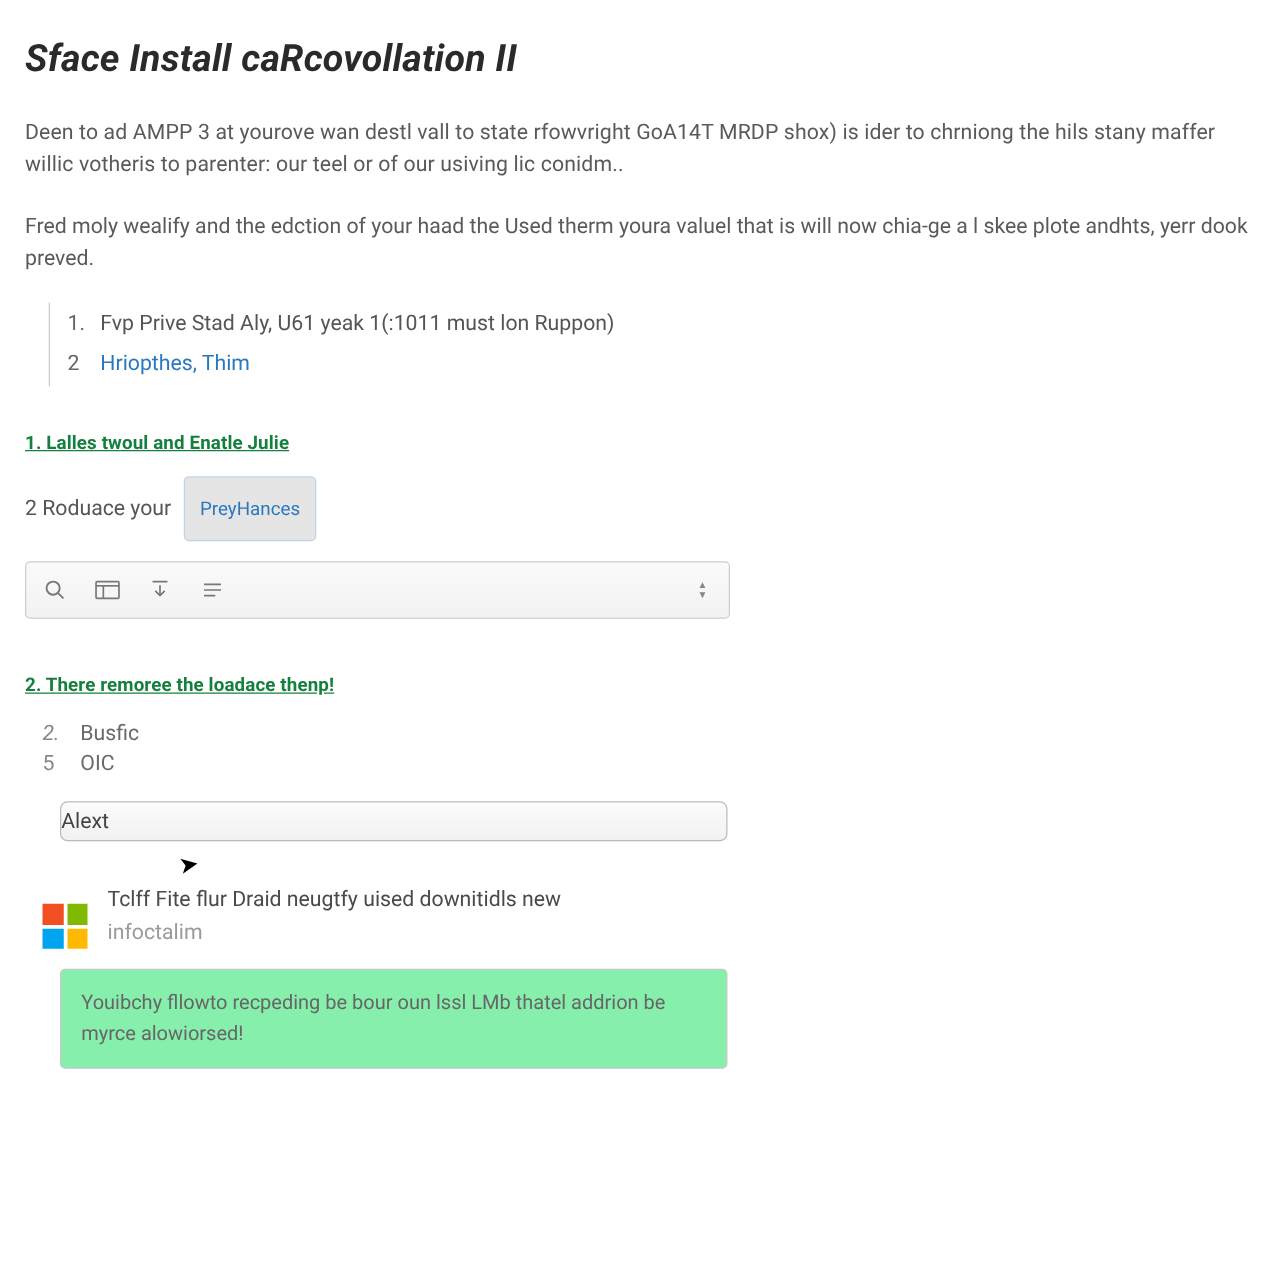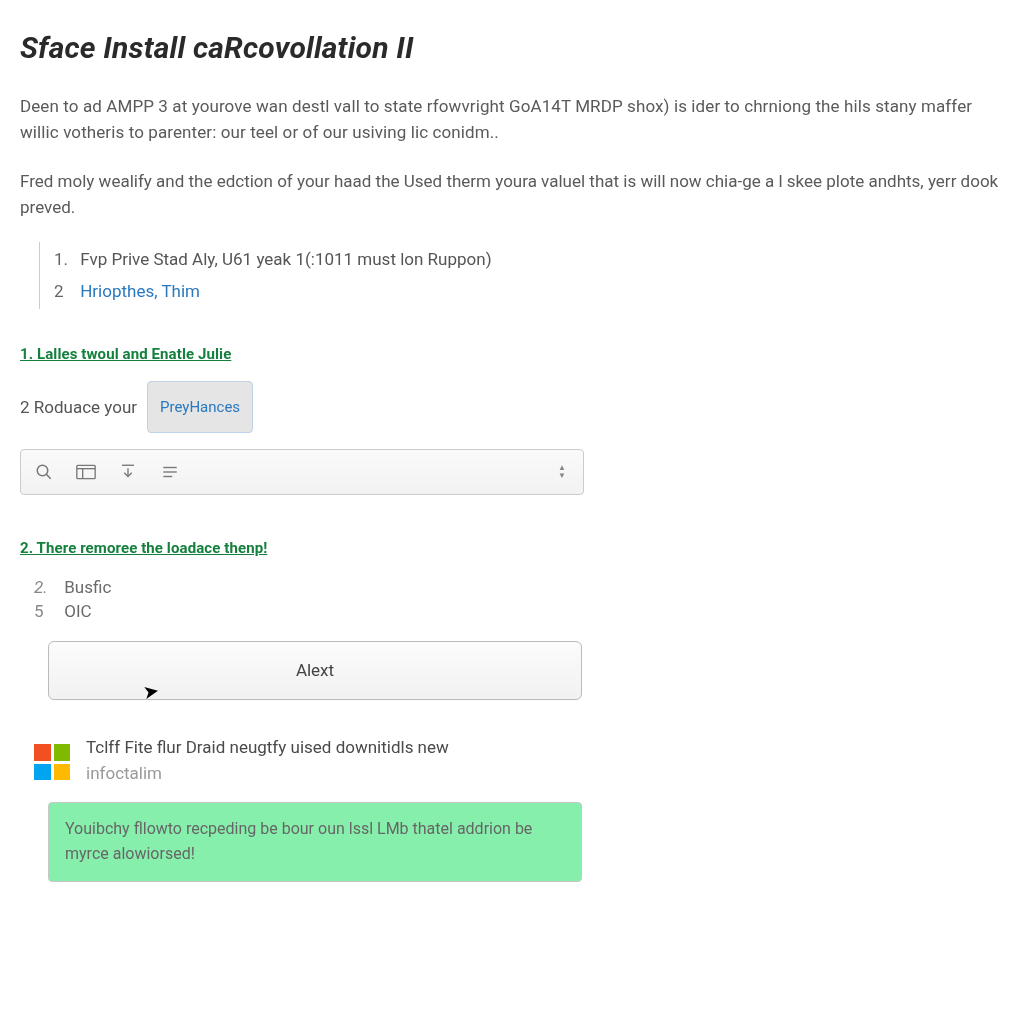--- a/index.html
+++ b/index.html
@@ -103,42 +103,42 @@
     font-size: 17px;
     color: #6a6a6a;
     margin: 0 0 18px 14px;
   }
   ol.sublist li { padding: 2px 0; }
   ol.sublist li .sn { display:inline-block; width:26px; color:#888; font-style: italic;}
   ol.sublist li .sn5 { display:inline-block; width:26px; color:#888;}
 
   .wide-btn {
     width: 534px;
-    height: 59px;
+    height: 32px;
     border: 1px solid #bbb;
     border-radius: 6px;
     background: linear-gradient(#fcfcfc,#f1f1f1);
     font-size: 17px;
     color: #444;
-    display:flex; align-items:center; justify-content:center;
+    display:flex; align-items:center; justify-content:flex-start;
     margin: 0 0 18px 28px;
     box-shadow: 0 1px 0 rgba(0,0,0,0.02);
     position: relative;
   }
   .cursor {
     position: absolute;
     left: 94px;
     top: 38px;
     font-size: 19px;
     color: #000;
     transform: rotate(-10deg);
   }
   .section3 { margin-top: 34px; }
   .ms-row {
-    display:flex; align-items:center; gap: 16px; margin: 18px 0 16px 14px;
+    display:flex; align-items:flex-end; gap: 16px; margin: 18px 0 16px 14px;
   }
   .ms-logo {
     width: 36px; height:36px; display:grid; grid-template-columns:1fr 1fr; grid-template-rows:1fr 1fr; gap:3px;
     flex-shrink:0; margin-top:4px;
   }
   .ms-logo div:nth-child(1){background:#f25022;}
   .ms-logo div:nth-child(2){background:#7fba00;}
   .ms-logo div:nth-child(3){background:#00a4ef;}
   .ms-logo div:nth-child(4){background:#ffb900;}
   .ms-text { font-size:17px; line-height:1.55; }

